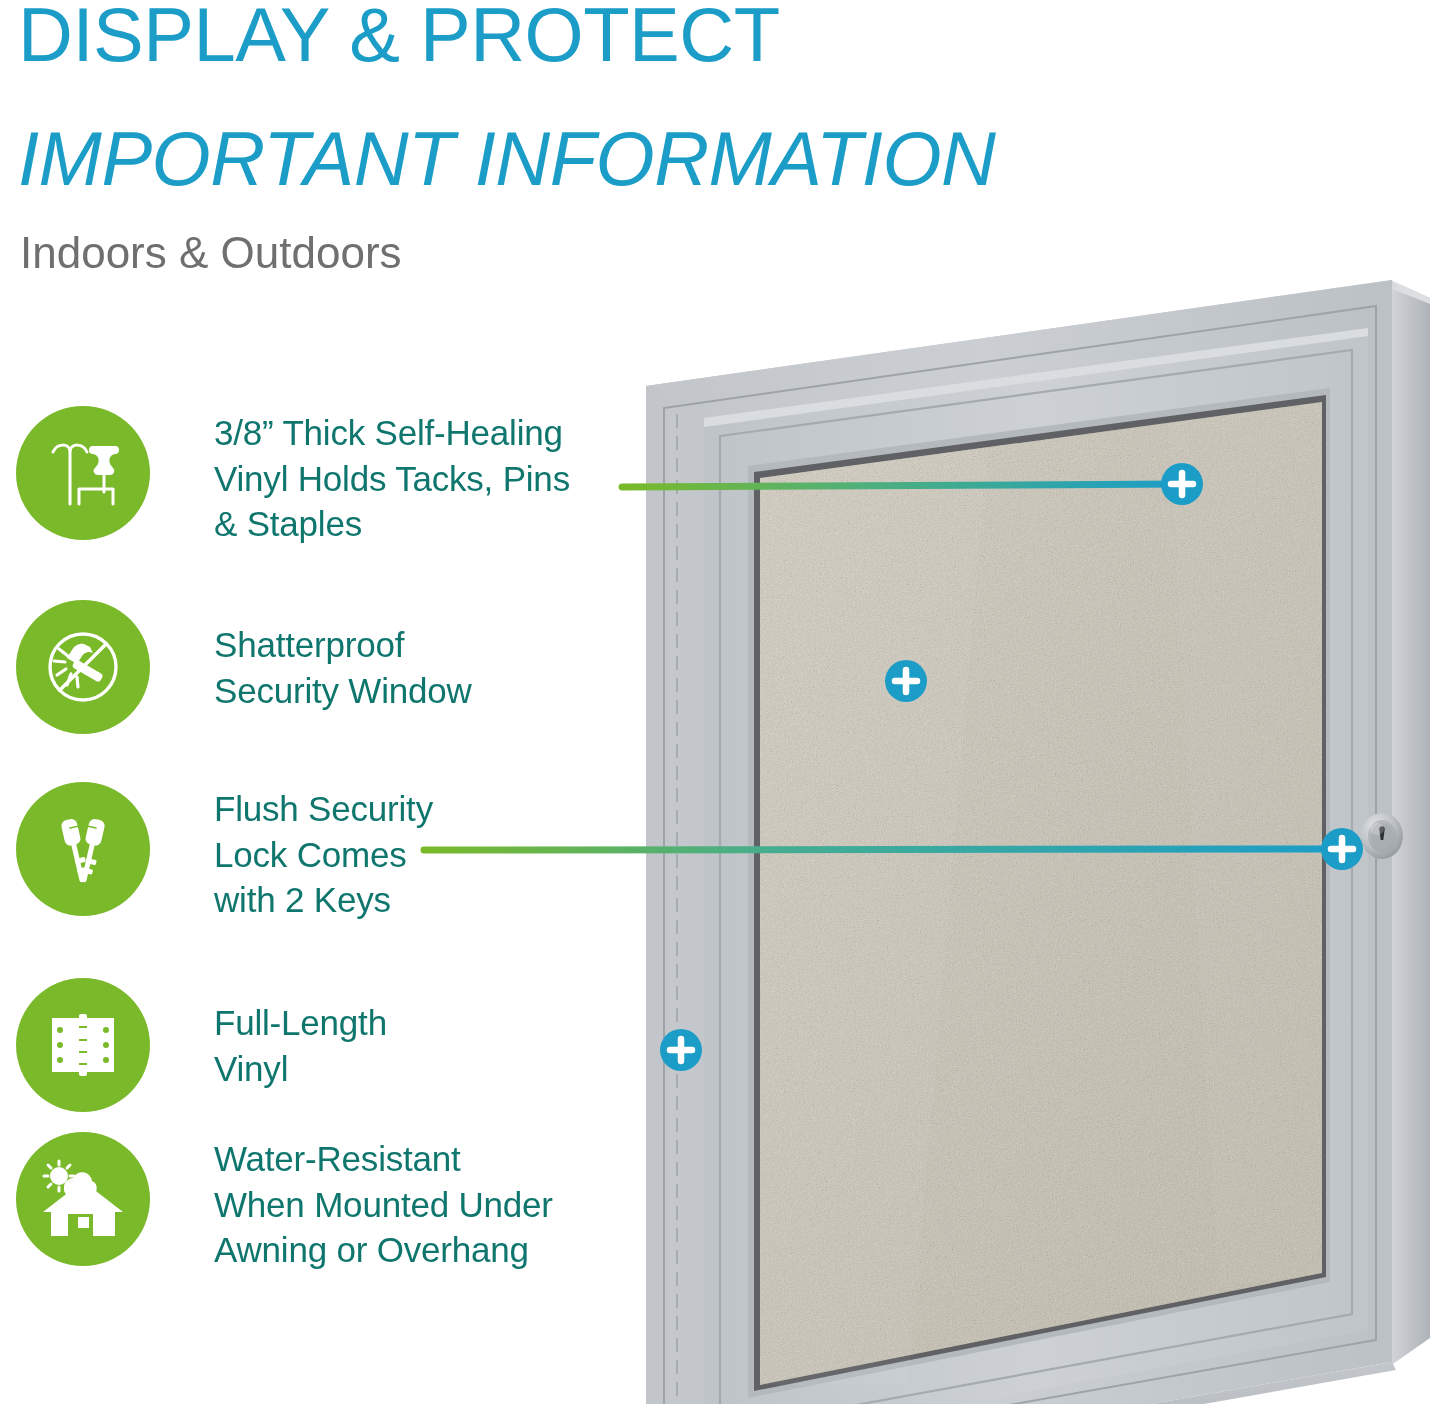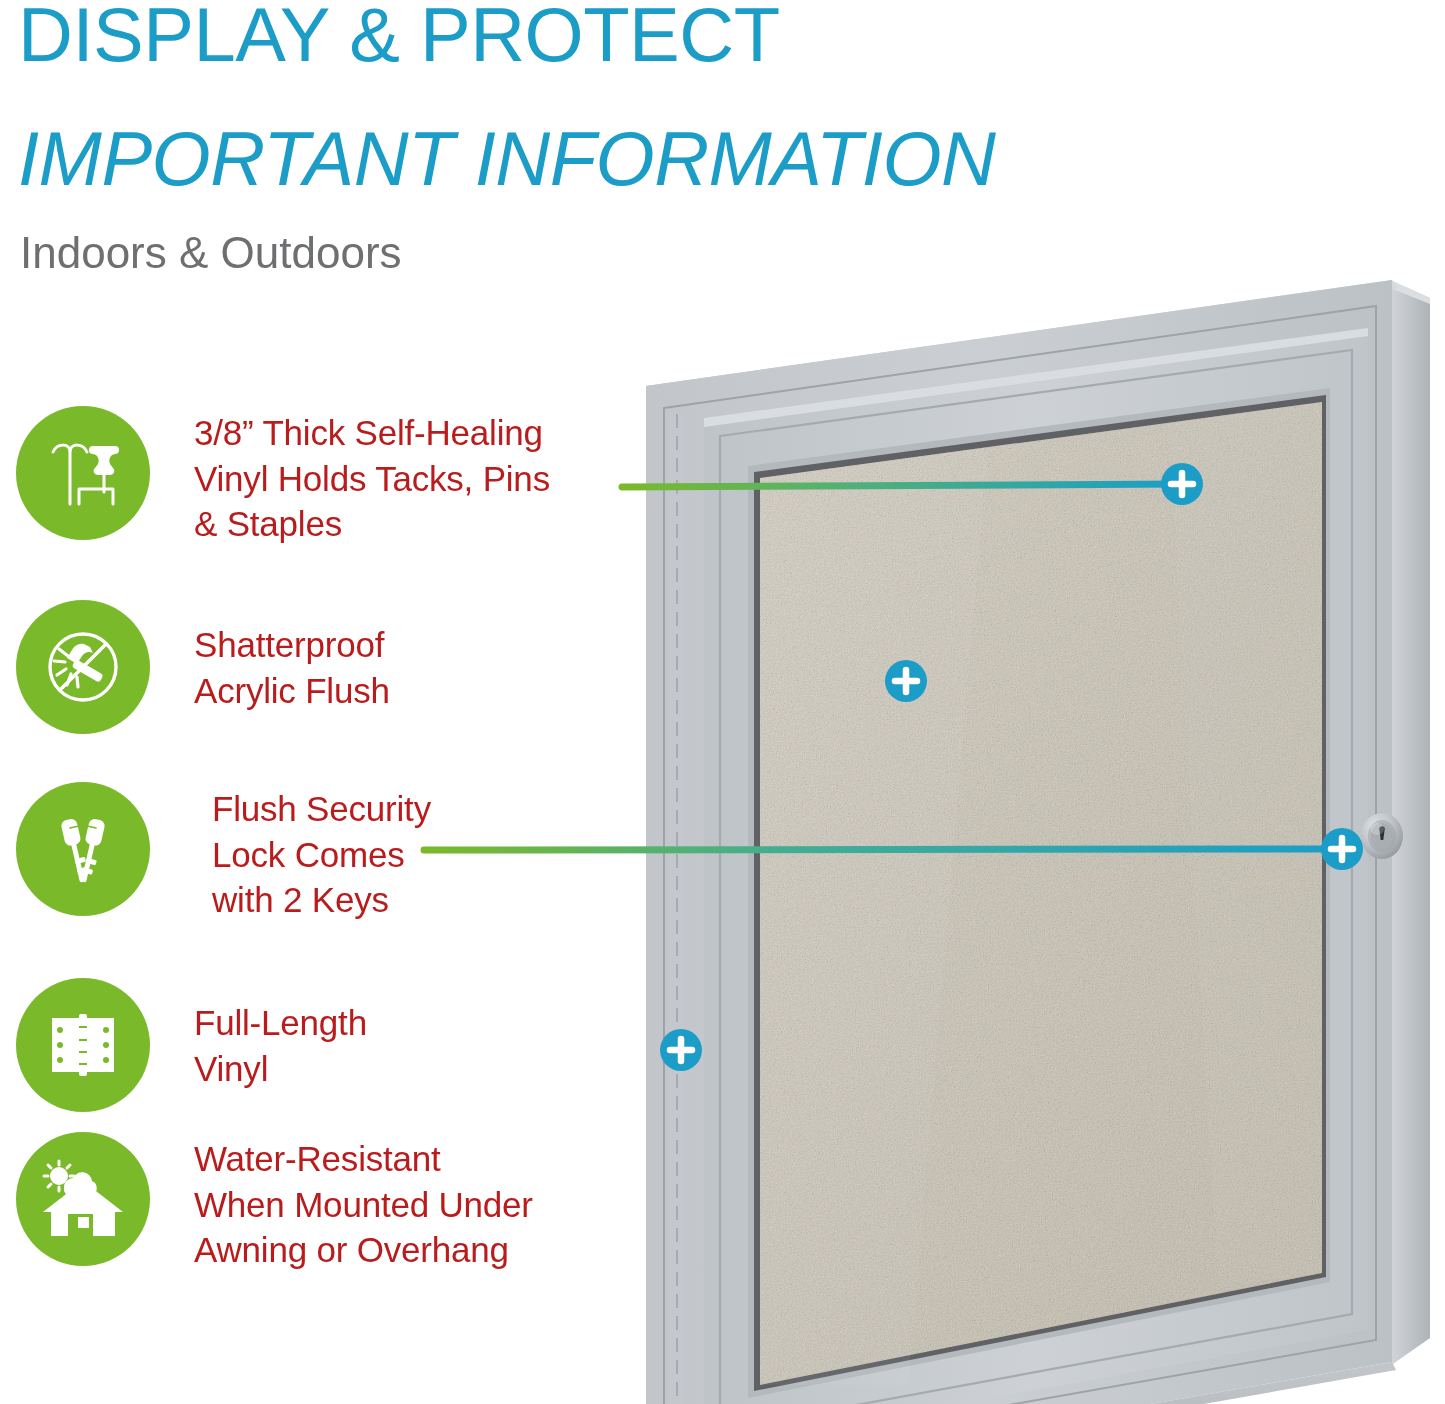--- a/index.html
+++ b/index.html
@@ -31,34 +31,34 @@
   .feature{position:absolute;left:16px;display:flex;align-items:flex-start;}
   .f-ico{
     width:134px;height:134px;border-radius:50%;
     background:#7AB929;
     flex:0 0 134px;
     position:relative;
     display:flex;align-items:center;justify-content:center;
   }
   .f-ico svg{display:block;}
   .f-txt{
-    margin-left:44px;
-    color:#b91c1c;
+    margin-left:64px;
+    color:#0f766e;
     font-size:35px;
     line-height:1.30;
     font-weight:400;
     letter-spacing:-0.2px;
     padding-top:4px;
     white-space:pre-line;
   }
 
   
   #feat-0{top:406px;}
   #feat-1{top:600px;}
-  #feat-2{top:782px;gap:18px;}
+  #feat-2{top:782px;}
   #feat-3{top:978px;}
   #feat-4{top:1132px;}
   #feat-1 .f-txt,#feat-3 .f-txt{padding-top:22px;}
   #feat-4 .f-txt{padding-top:4px;}
 
   
   .callouts{position:absolute;inset:0;pointer-events:none;}
 
   
   .cabinet{position:absolute;left:608px;top:258px;width:840px;height:1150px;}
@@ -262,21 +262,21 @@
           <g stroke="#fff" stroke-width="3.2" stroke-linecap="round">
             <line x1="31" y1="35" x2="22" y2="28"></line>
             <line x1="28" y1="41" x2="17" y2="40"></line>
             <line x1="29" y1="48" x2="20" y2="54"></line>
             <line x1="34" y1="53" x2="30" y2="64"></line>
             <line x1="40" y1="56" x2="41" y2="66"></line>
           </g>
         </svg>
       </div>
       <div class="f-txt">Shatterproof
-Acrylic Flush</div>
+Security Window</div>
     </div>
 
     <div class="feature" id="feat-2">
       <div class="f-ico">
         <svg width="84" height="84" viewBox="0 0 84 84">
 
           <g fill="#fff" transform="rotate(-13 42 42)">
             <rect x="26" y="10" width="16" height="26" rx="6"></rect>
             <rect x="31.5" y="34" width="5" height="40" rx="1.8"></rect>
             <rect x="31.5" y="50" width="10.5" height="5" rx="1.2"></rect>

